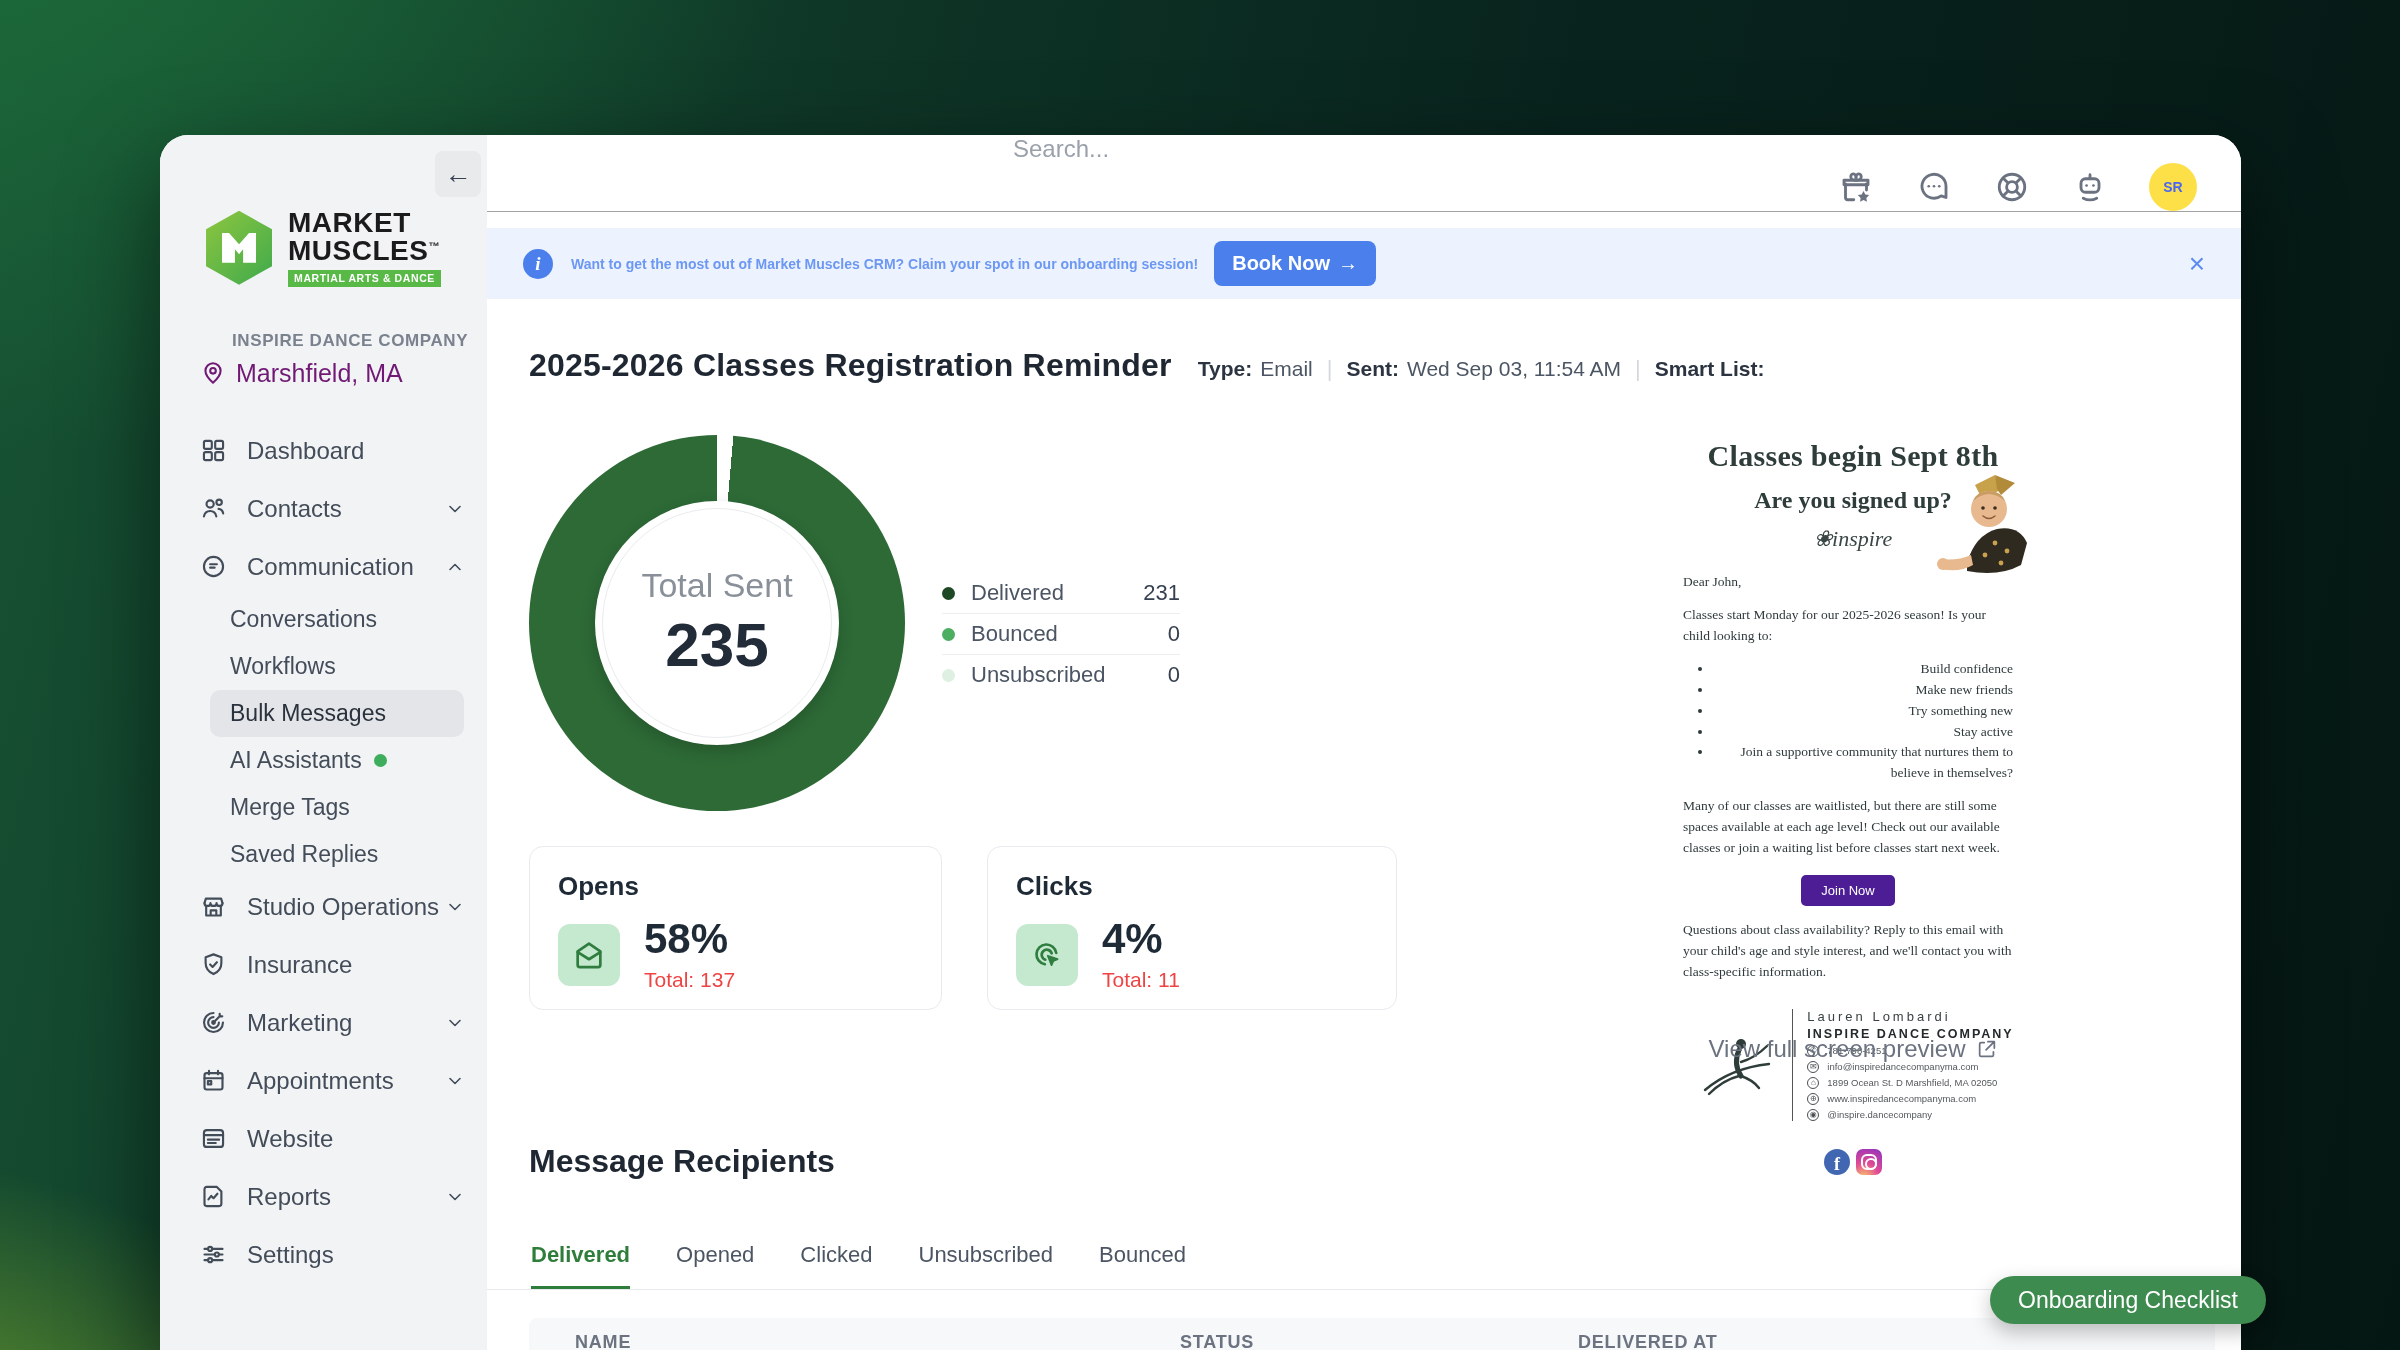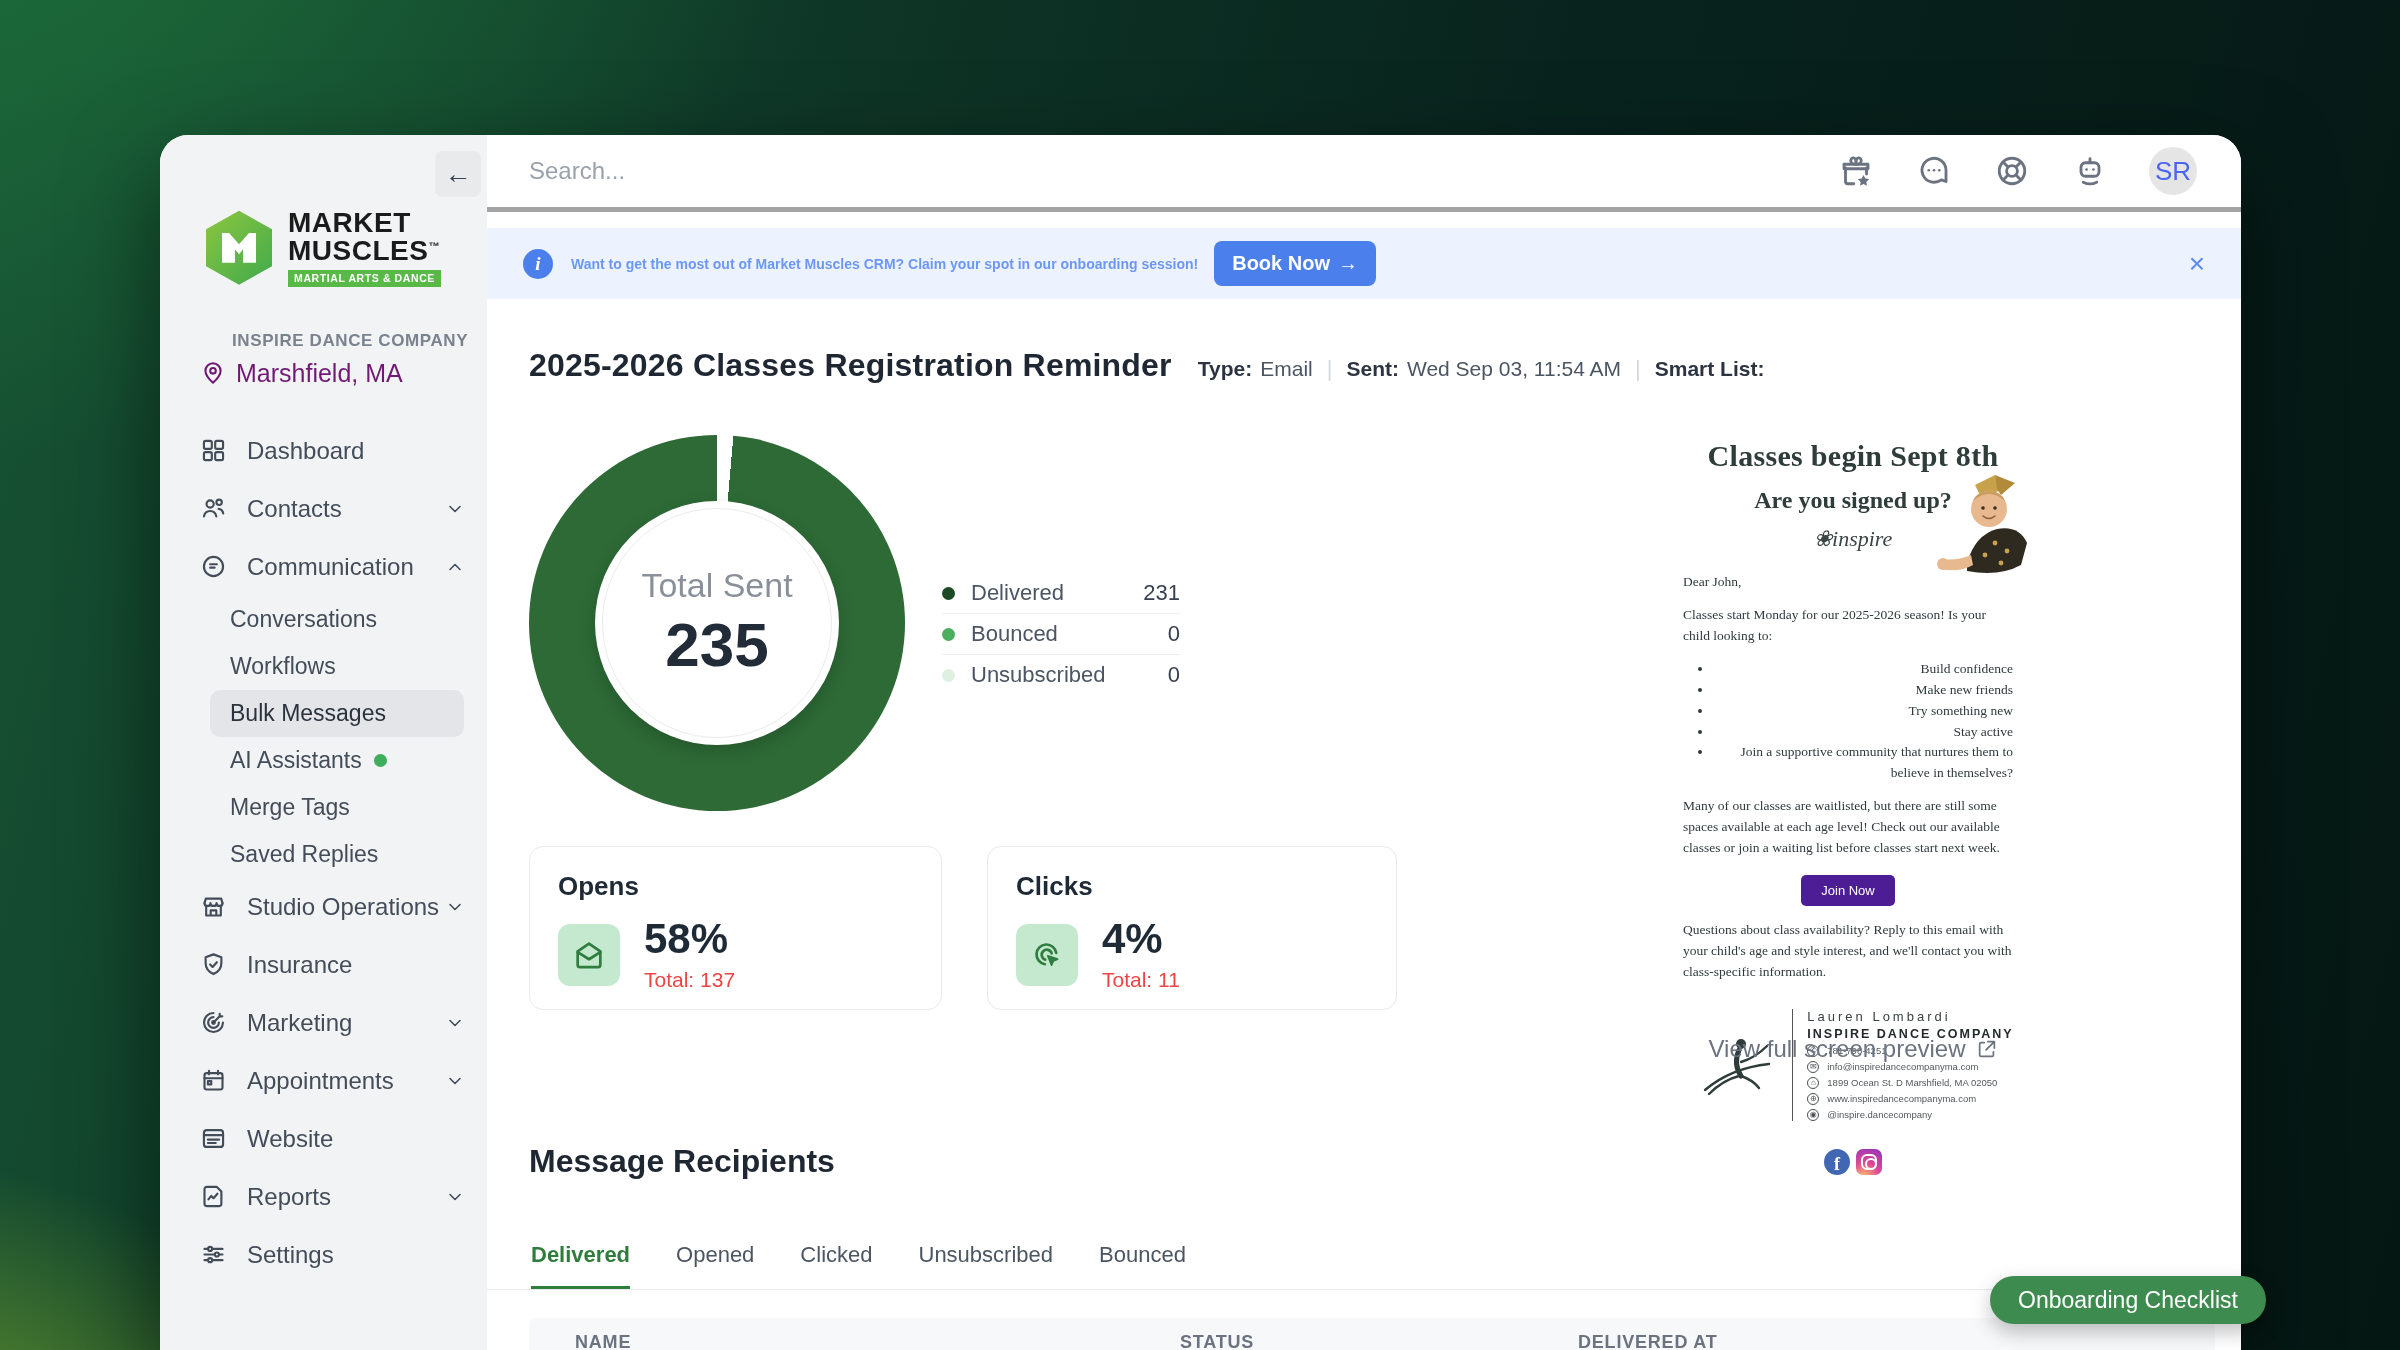--- a/index.html
+++ b/index.html
@@ -61,30 +61,30 @@
     height:47px; display:flex; align-items:center; margin:0 23px 0 50px; padding-left:20px;
     color:#434c59; font-size:23px; border-radius:10px; cursor:pointer;
   }
   .sub-item.active { background:#e3e5e8; color:#2a323d; }
   .green-dot { width:13px; height:13px; border-radius:50%; background:#3fae5c; margin-left:12px; }
 
   
   .main { position:relative; flex:1; height:100%; background:#fff; }
 
   .topbar {
-    position:absolute; left:0; top:0; right:0; height:77px; border-bottom:5px solid #a3a3a3;
-    display:flex; align-items:center; padding:0 44px 0 42px;
+    position:absolute; left:0; top:0; right:0; height:77px; border-bottom:1px solid #a3a3a3;
+    display:flex; align-items:center; padding:0 44px 0 42px;flex-direction:column;
   }
   .search-input { border:none; outline:none; font-size:24px; color:#374151; width:700px;
     font-family:"Liberation Sans", sans-serif; background:transparent; }
   .search-input::placeholder { color:#9aa1ab; }
   .top-icons { margin-left:auto; display:flex; align-items:center; gap:40px; }
   .tool-icon { width:38px; height:38px; color:#6b7280; cursor:pointer; display:flex; align-items:center; justify-content:center; }
-  .avatar { width:48px; height:48px; border-radius:50%; background:#e5e5e5; color:#4a66f0;
-    font-size:26px; font-weight:normal; display:flex; align-items:center; justify-content:center; cursor:pointer; }
+  .avatar { width:48px; height:48px; border-radius:50%; background:#fde047; color:#4a66f0;
+    font-size:14px; font-weight:bold; display:flex; align-items:center; justify-content:center; cursor:pointer; }
 
   .banner {
     position:absolute; left:0; right:0; top:93px; height:71px; background:#edf3fe;
     display:flex; align-items:center; padding:0 36px;
   }
   .info-icon { width:30px; height:30px; border-radius:50%; background:#4b80ec; color:#fff; font-size:19px;
     font-weight:bold; font-family:"Liberation Serif", serif; font-style:italic;
     display:flex; align-items:center; justify-content:center; flex:none; }
   .banner-text { margin-left:18px; color:#6c97f3; font-size:14px; font-weight:bold; }
   .booknow-btn { margin-left:16px; background:#4b80ec; color:#fff; border:none; border-radius:8px;

